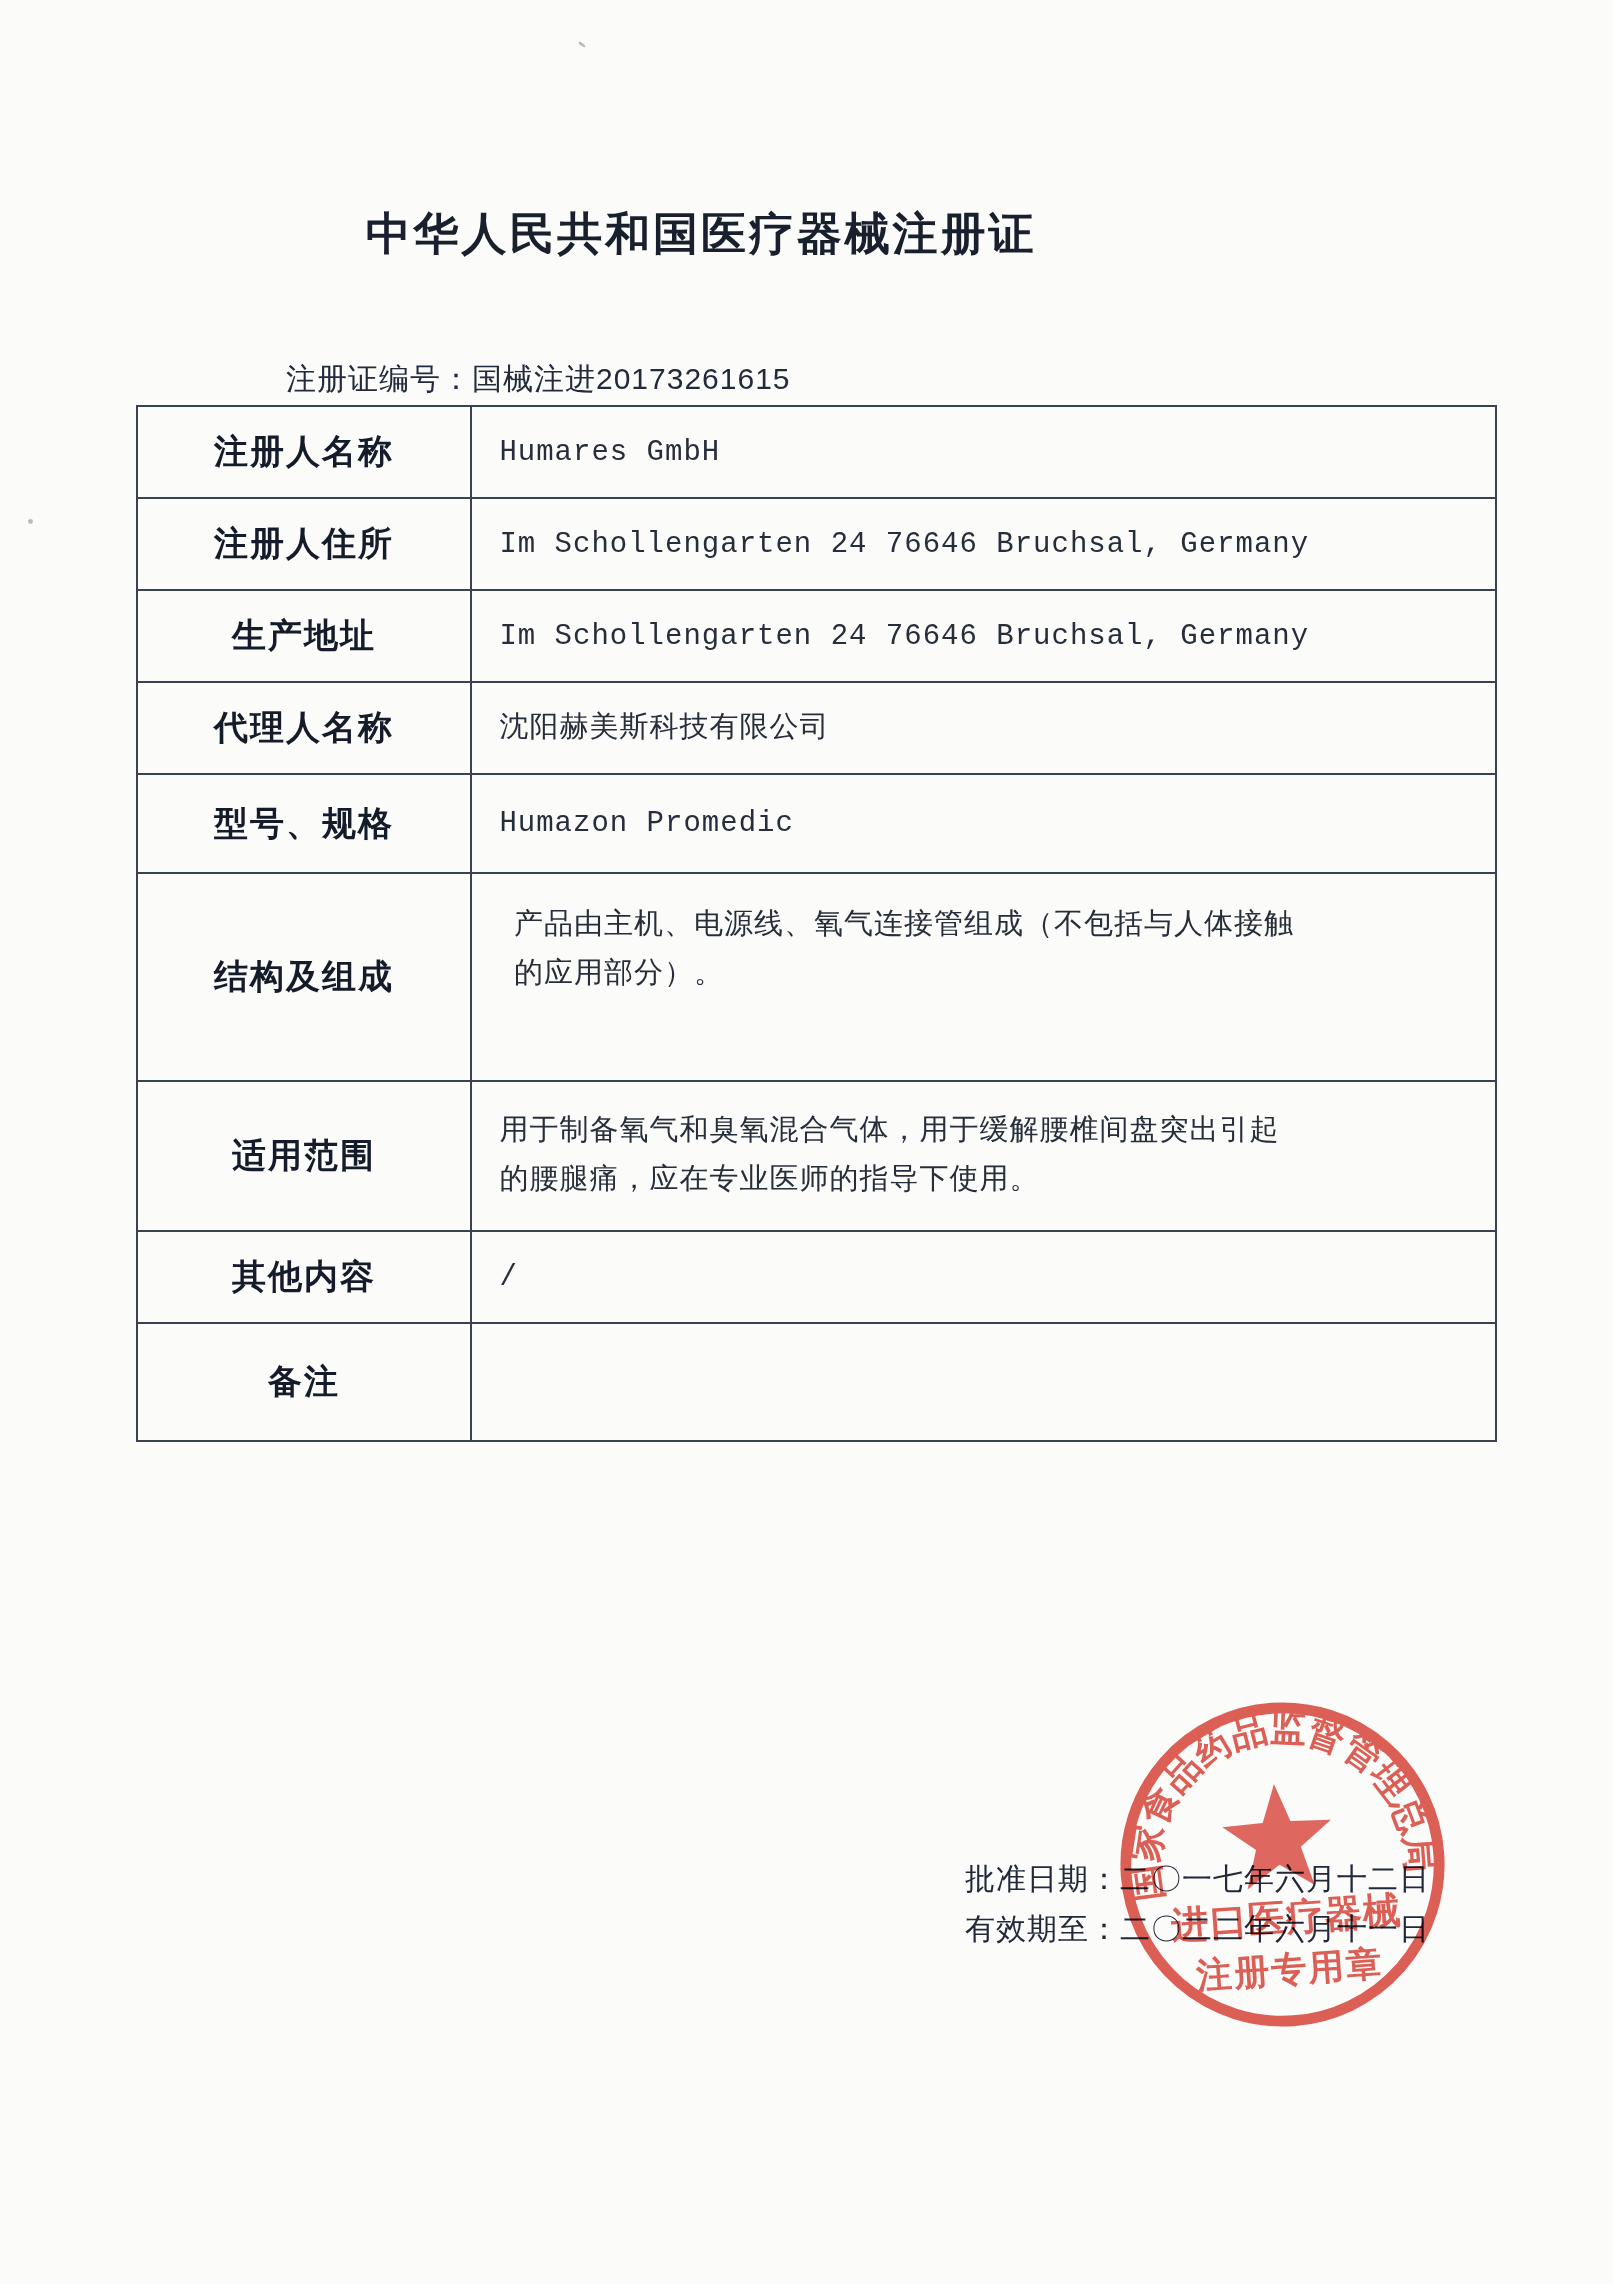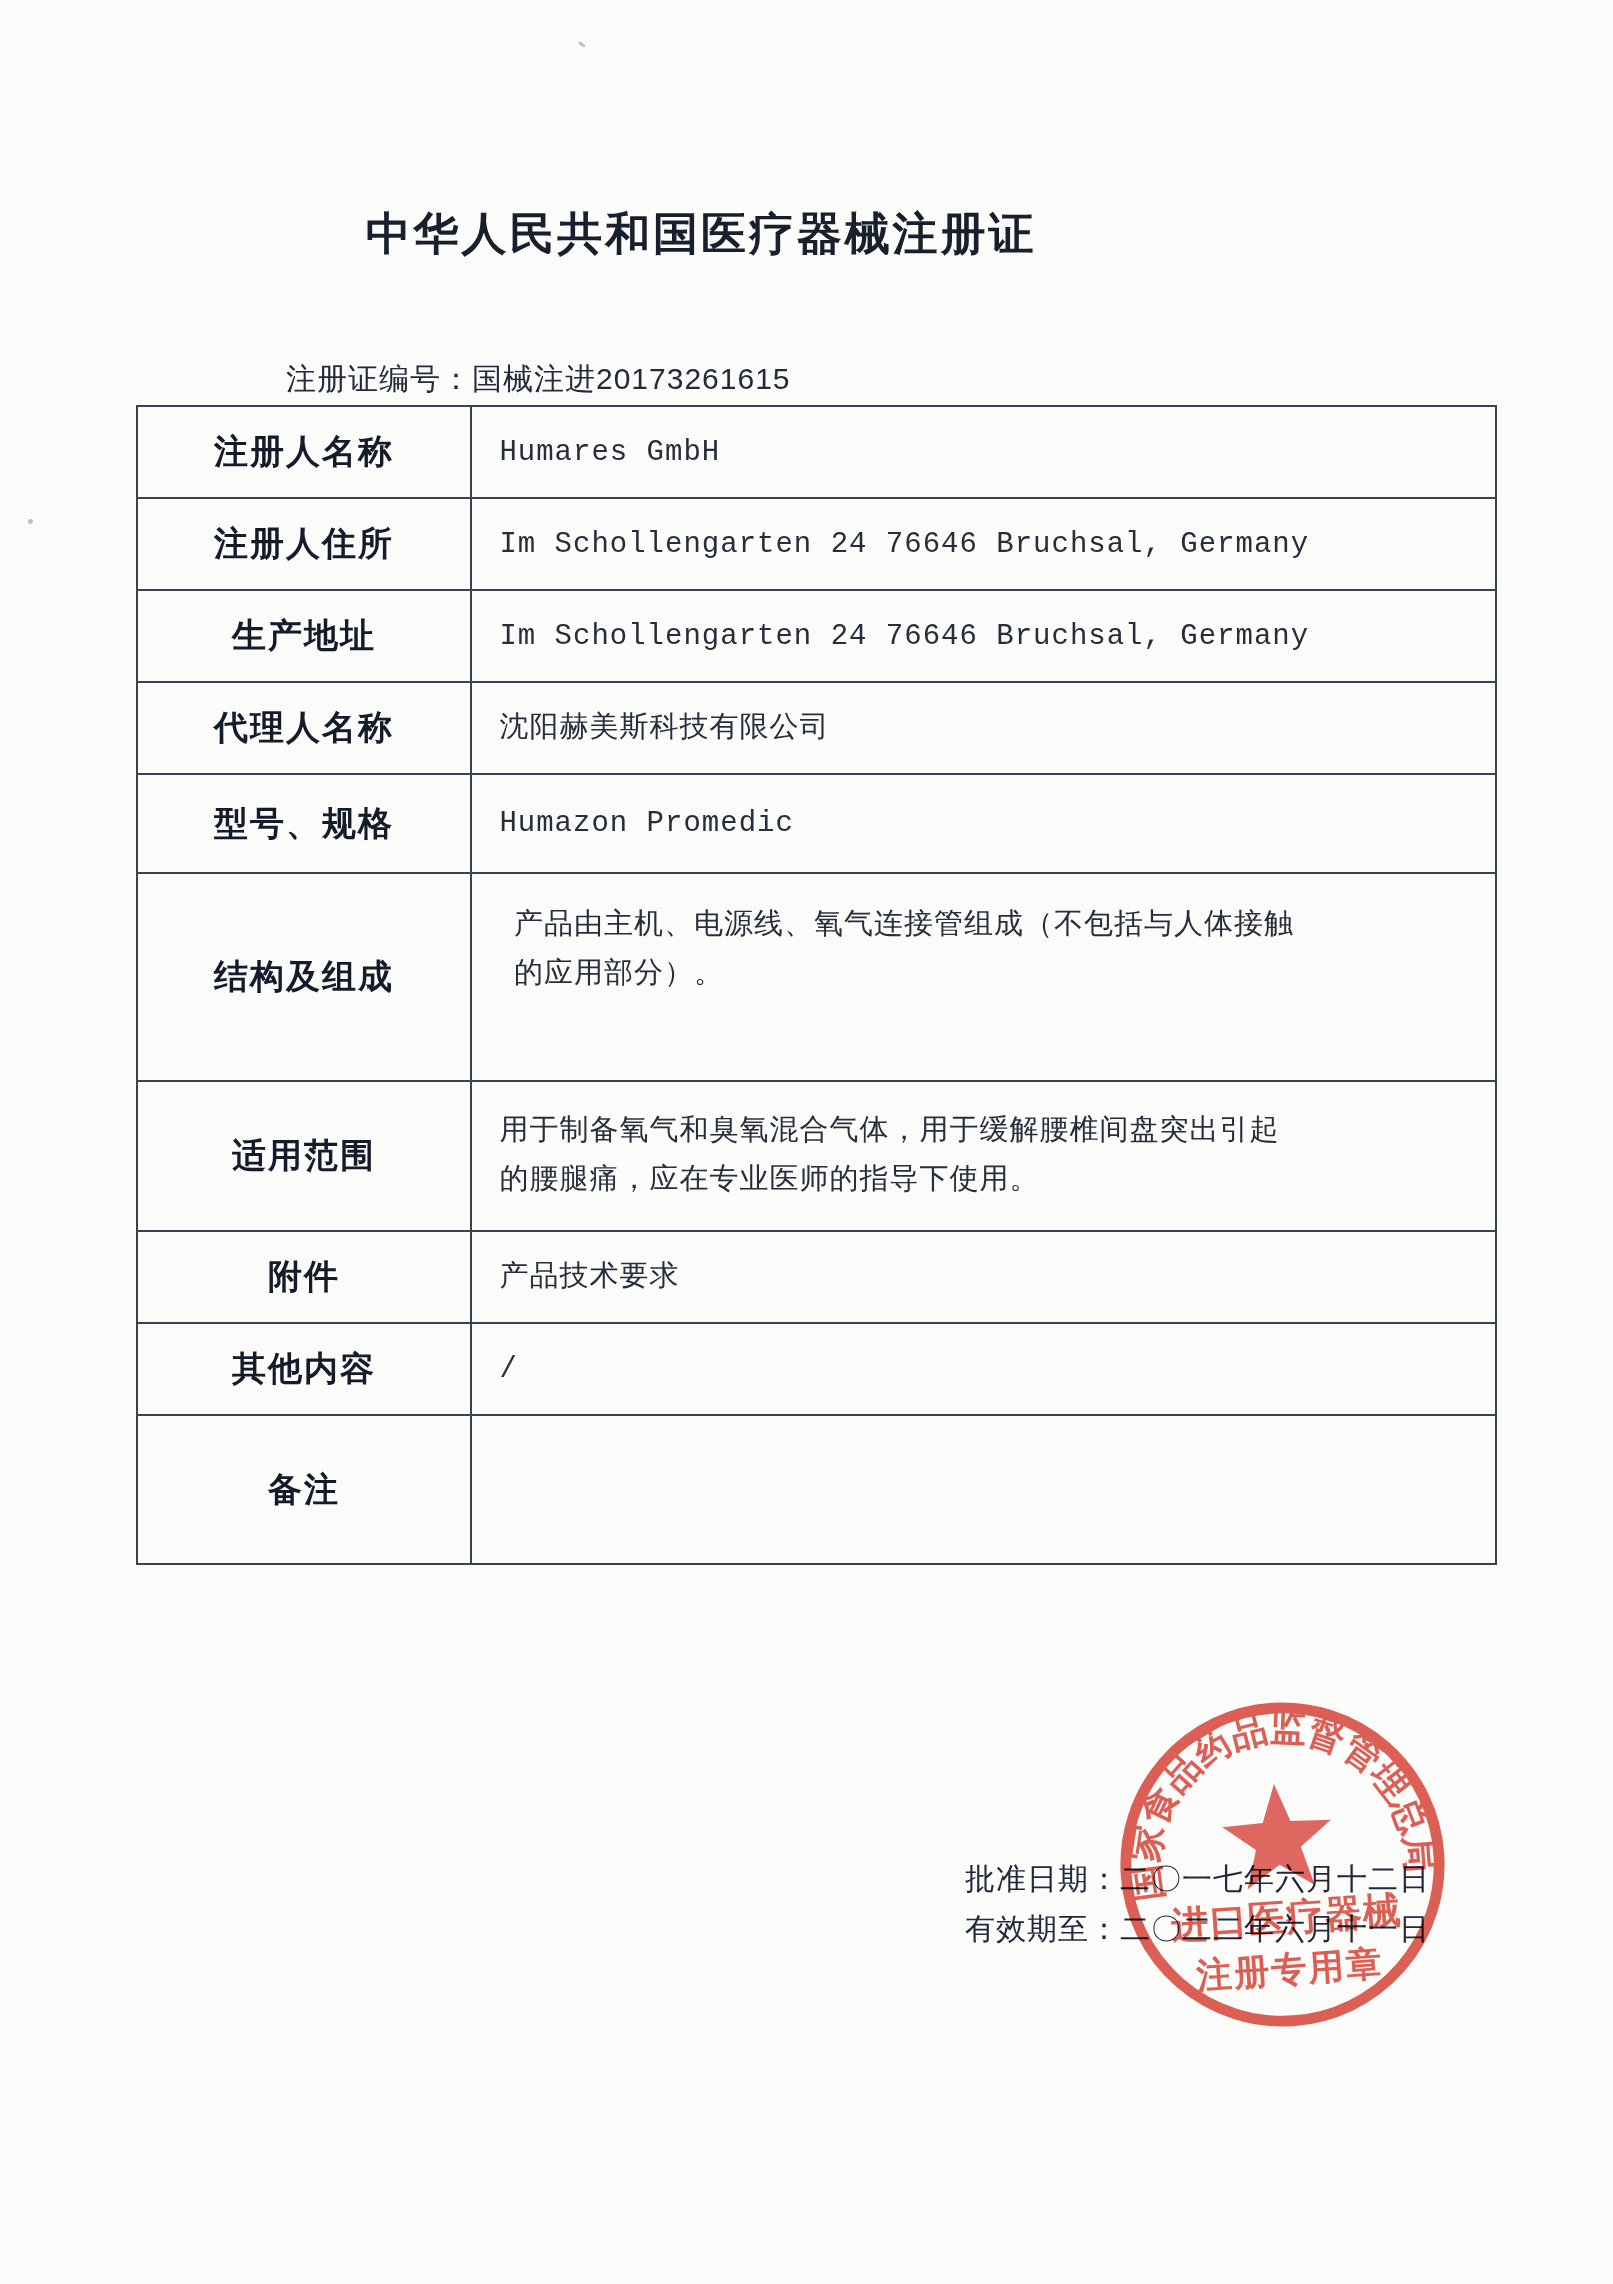--- a/index.html
+++ b/index.html
@@ -34,21 +34,21 @@
     vertical-align:middle;padding:5.9px 23.5px 5.9px 27.4px;
     font-family:"Liberation Mono", monospace;
     font-size:29px;color:#272e3b;letter-spacing:1px;
   }
   td.val .vline{line-height:49px;white-space:nowrap;}
   tr.h94{height:92px}
   tr.h146{height:143px}
   tr.h130{height:99px}
   tr.h212{height:208px}
   tr.h153{height:150px}
-  tr.h152{height:149px}
+  tr.h152{height:118px}
   tr.rowStructure td.val{vertical-align:top;padding-top:27.4px;padding-left:42px;}
   .dept{
     position:absolute;top:1870px;left:143px;
     font-size:30px;letter-spacing:1px;color:#20283a;white-space:nowrap;
   }
   .adate{
     position:absolute;top:1845px;left:965px;
     font-size:30px;letter-spacing:1px;color:#20283a;white-space:nowrap;margin-top:14px;
   }
   .vdate{
@@ -111,26 +111,20 @@
         </td>
       </tr>
       <tr class="h153">
         <td class="lbl">适用范围</td>
         <td class="val">
           <div class="vline">用于制备氧气和臭氧混合气体，用于缓解腰椎间盘突出引起</div>
           <div class="vline">的腰腿痛，应在专业医师的指导下使用。</div>
         </td>
       </tr>
       <tr class="h94">
-        <td class="lbl">附件</td>
-        <td class="val">
-            <div class="vline">产品技术要求</div>
-          </td>
-      </tr>
-      <tr class="h94">
         <td class="lbl">其他内容</td>
         <td class="val">
             <div class="vline">/</div>
           </td>
       </tr>
       <tr class="h152">
         <td class="lbl">备注</td>
         <td class="val">
             <div class="vline"></div>
           </td>

